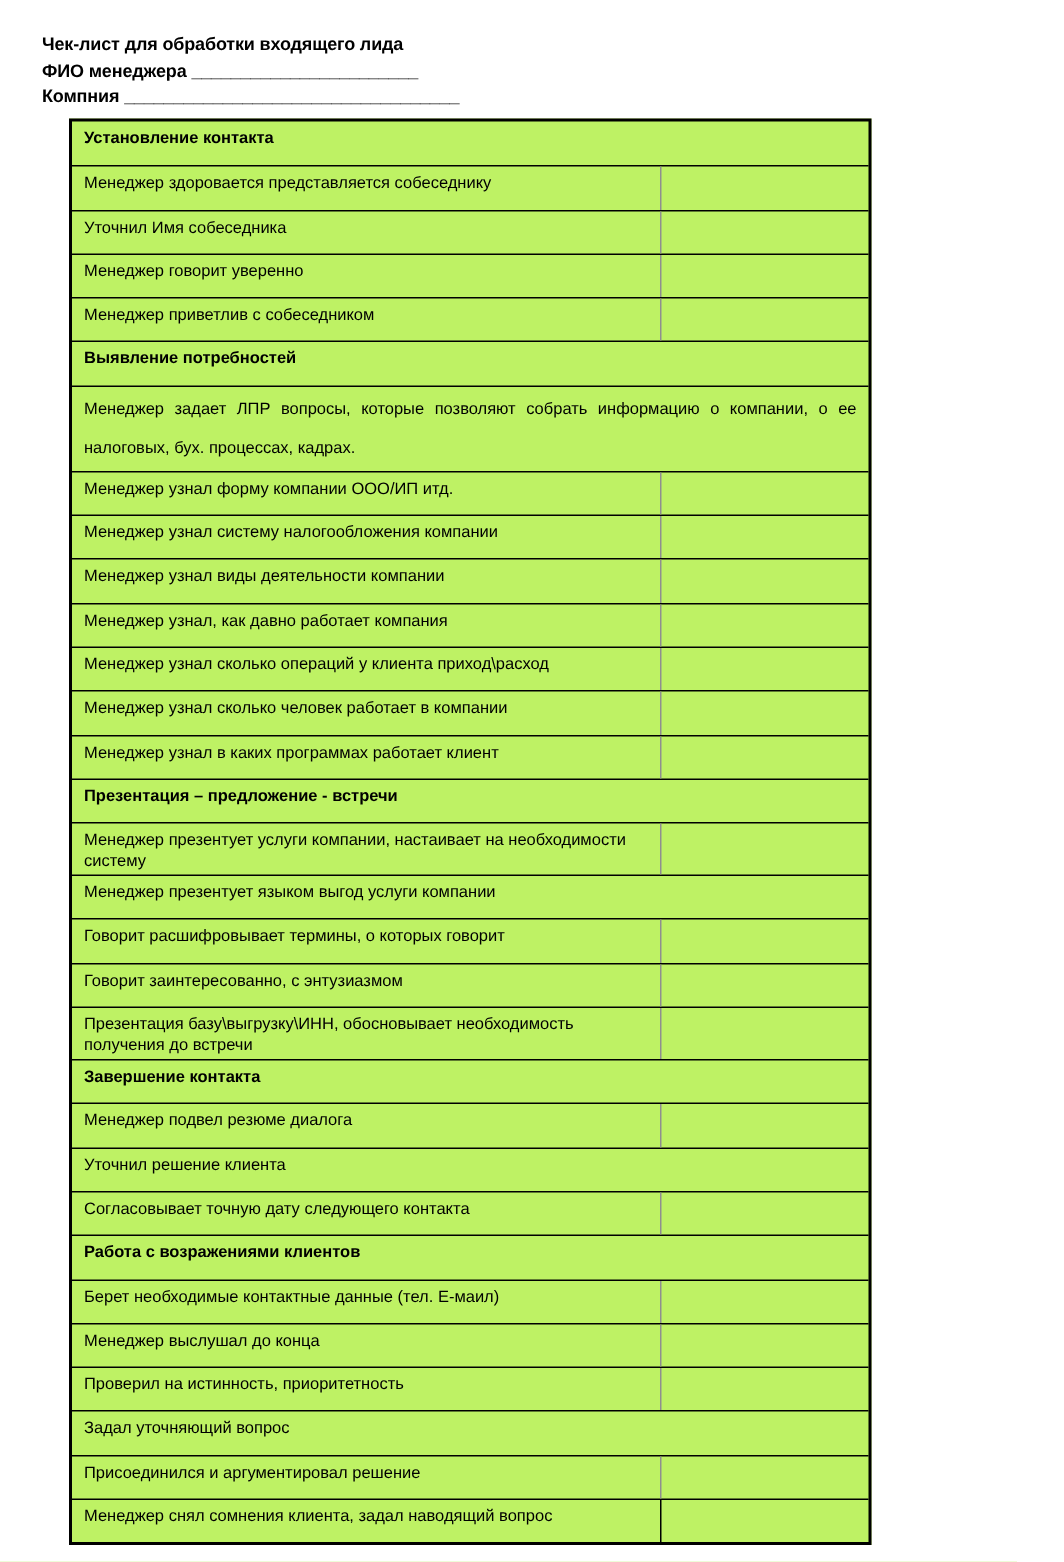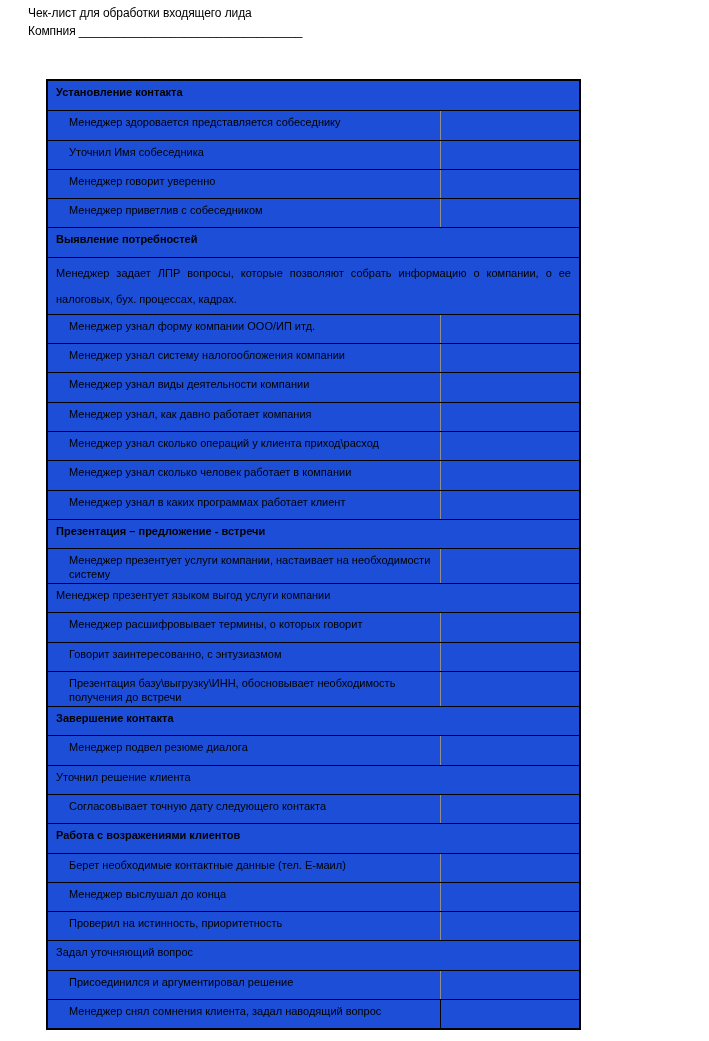--- a/index.html
+++ b/index.html
@@ -11,51 +11,51 @@
     width: 709px;
     height: 1041px;
     position: relative;
     font-family: "Liberation Sans", "DejaVu Sans", sans-serif;
     color: #000000;
     overflow: hidden;
   }
   .doc-header {
     position: absolute;
     left: 28px;
-    top: 5px;
+    top: 21px;
     font-size: 12px;
-    font-weight: normal;
+    font-weight: bold;
     line-height: 17.5px;
     letter-spacing: -0.1px;
     white-space: nowrap;
   }
   .checklist-table {
     position: absolute;
     left: 46px;
     top: 79px;
     width: 535px;
     box-sizing: border-box;
     border: 2px solid var(--border-color, #000);
-    background: #1d4ed8;
+    background: #bef264;
   }
   .row {
     display: flex;
     align-items: stretch;
     min-height: 29.3px;
     box-sizing: border-box;
     border-top: 1px solid var(--border-color, #000);
   }
   .row:first-child { border-top: none; }
   .cell {
     box-sizing: border-box;
     padding: 4px 8px 2px 8px;
     font-size: 11px;
     line-height: 14px;
   }
-  .cell-text { flex: 1 1 auto; min-width: 0; margin-left: 13px; }
+  .cell-text { flex: 1 1 auto; min-width: 0; }
   .cell-full { flex: 1 1 auto; min-width: 0; }
   .cell-check {
     flex: 0 0 139px;
     width: 139px;
     border-left: 1px solid var(--divider-color, #8f8f8f);
   }
   .row.section-row .cell { font-weight: bold; }
   .cell.justify {
     text-align: justify;
     line-height: 26px;
@@ -63,20 +63,21 @@
   }
   .checklist-table .row:last-child .cell-check {
     border-left-color: var(--border-color, #000);
   }
 </style>
 </head>
 <body style="--border-color: #000000; --divider-color: #8f8f8f; color: rgb(0, 0, 0); background: rgb(255, 255, 255);">
 
 <div class="doc-header">
   <div>Чек-лист для обработки входящего лида</div>
+  <div>ФИО менеджера _______________________</div>
   <div>Компния __________________________________</div>
 </div>
 
 <div class="checklist-table" id="checklist-table">
     <div class="row section-row">
       <div class="cell cell-full">Установление контакта</div>
     </div>
     <div class="row item-row">
       <div class="cell cell-text">Менеджер здоровается представляется собеседнику</div>
       <div class="cell cell-check"></div>
@@ -131,21 +132,21 @@
       <div class="cell cell-full">Презентация – предложение - встречи</div>
     </div>
     <div class="row item-row">
       <div class="cell cell-text">Менеджер презентует услуги компании, настаивает на необходимости систему</div>
       <div class="cell cell-check"></div>
     </div>
     <div class="row item-row">
       <div class="cell cell-full">Менеджер презентует языком выгод услуги компании</div>
     </div>
     <div class="row item-row">
-      <div class="cell cell-text">Менеджер расшифровывает термины, о которых говорит</div>
+      <div class="cell cell-text">Говорит расшифровывает термины, о которых говорит</div>
       <div class="cell cell-check"></div>
     </div>
     <div class="row item-row">
       <div class="cell cell-text">Говорит заинтересованно, с энтузиазмом</div>
       <div class="cell cell-check"></div>
     </div>
     <div class="row item-row">
       <div class="cell cell-text">Презентация базу\выгрузку\ИНН, обосновывает необходимость получения до встречи</div>
       <div class="cell cell-check"></div>
     </div>

